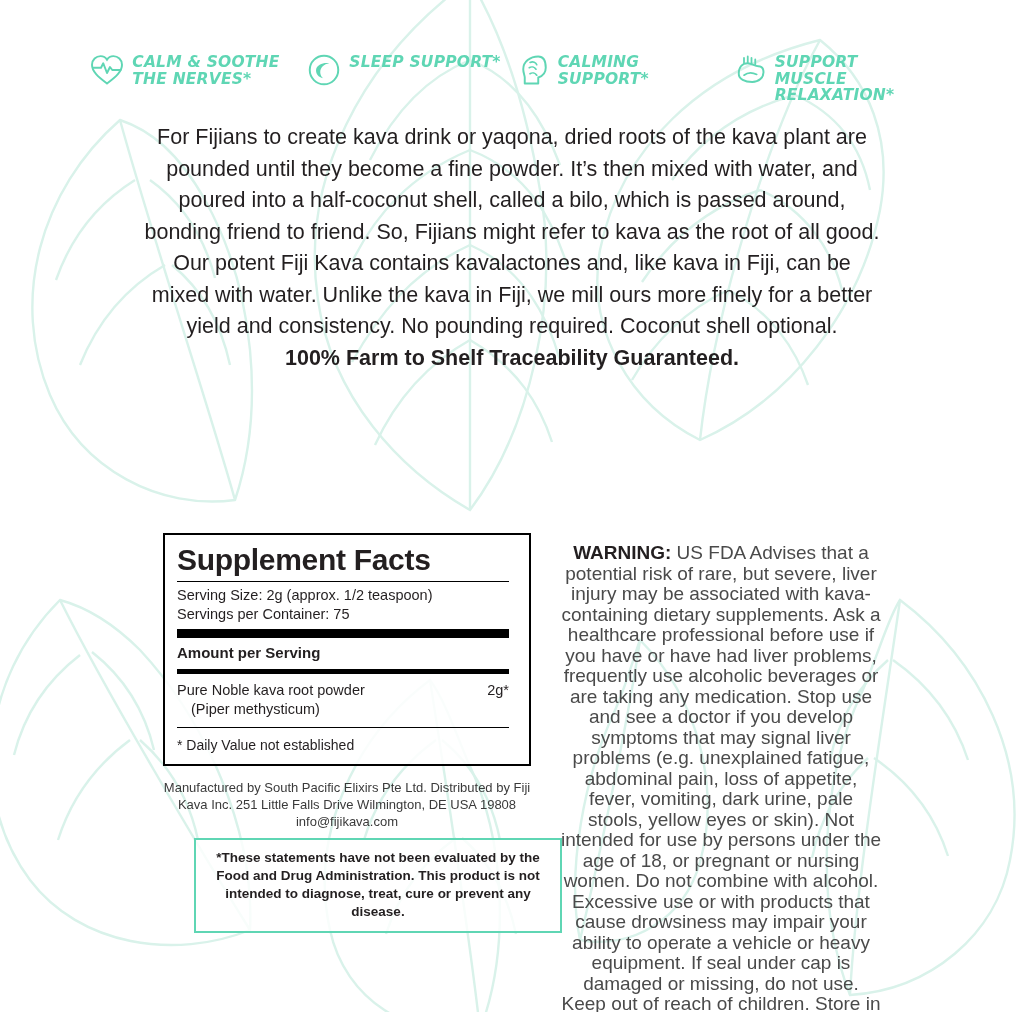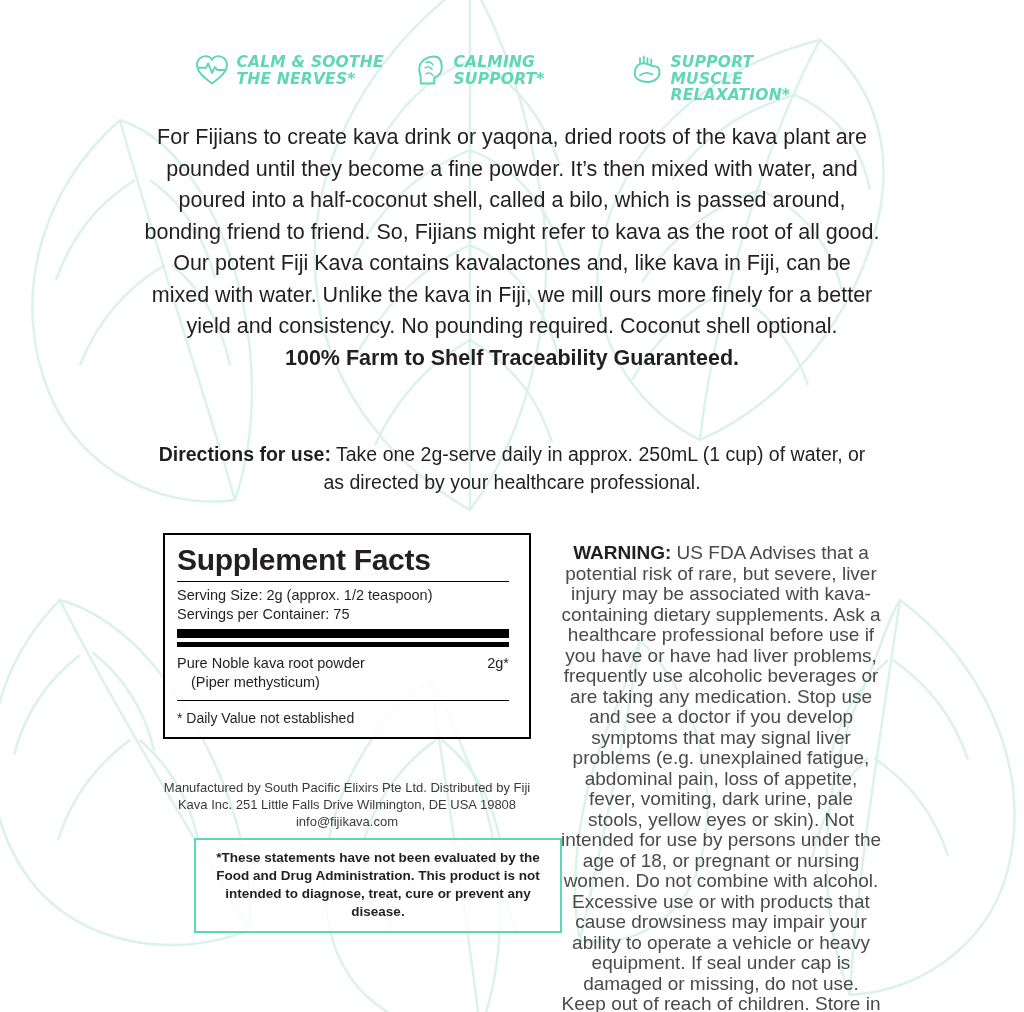--- a/index.html
+++ b/index.html
@@ -234,20 +234,27 @@
   <div class="benefits">
 
     <div class="benefit">
       <svg class="ico" viewBox="0 0 48 48">
         <path d="M24 42 C 12 33, 4 26, 4 17 C 4 10, 9.5 5.5, 15.5 5.5 C 19.5 5.5, 22.4 7.6, 24 10.2 C 25.6 7.6, 28.5 5.5, 32.5 5.5 C 38.5 5.5, 44 10, 44 17 C 44 26, 36 33, 24 42 Z" fill="none" stroke="#5fd6b4" stroke-width="2.6"></path>
         <path d="M6 21 H16 L19 15 L24 28 L28 20 L31 24 H42" fill="none" stroke="#5fd6b4" stroke-width="2.6" stroke-linecap="round" stroke-linejoin="round"></path>
       </svg>
       <div class="btxt">CALM &amp; SOOTHE THE NERVES*</div>
     </div>
 
+    <div class="benefit">
+      <svg class="ico" viewBox="0 0 48 48">
+        <circle cx="24" cy="24" r="19" fill="none" stroke="#5fd6b4" stroke-width="2.6"></circle>
+        <path d="M31 15 C 24 16, 19 21, 19 27 C 19 30.5, 20.6 33.3, 23 35 C 16.5 34, 12.5 28.5, 13.5 23 C 14.5 17.5, 23 13.5, 31 15 Z" fill="#5fd6b4"></path>
+      </svg>
+      <div class="btxt">SLEEP SUPPORT*</div>
+    </div>
 
     <div class="benefit">
       <svg class="ico" viewBox="0 0 48 48">
         <path d="M31 6 C 20 6, 11 13, 11 23 C 11 28, 13 31, 13 34 L13 42 L31 42 L31 34 C 37 32, 41 27, 41 21 C 41 12, 38 6, 31 6 Z" fill="none" stroke="#5fd6b4" stroke-width="2.6" stroke-linejoin="round"></path>
         <path d="M20 14 C 24 12, 28 14, 29 17 M19 21 C 22 19, 26 20, 28 23 M20 29 C 23 27, 27 28, 29 31" fill="none" stroke="#5fd6b4" stroke-width="2.2" stroke-linecap="round"></path>
       </svg>
       <div class="btxt">CALMING SUPPORT*</div>
     </div>
 
     <div class="benefit">
@@ -258,30 +265,28 @@
       </svg>
       <div class="btxt">SUPPORT MUSCLE RELAXATION*</div>
     </div>
   </div>
 
   <div class="story">
     <span>For Fijians to create kava drink or yaqona, dried roots of the kava plant are pounded until they become a fine powder. It’s then mixed with water, and poured into a half-coconut shell, called a bilo, which is passed around, bonding friend to friend. So, Fijians might refer to kava as the root of all good. Our potent Fiji Kava contains kavalactones and, like kava in Fiji, can be mixed with water. Unlike the kava in Fiji, we mill ours more finely for a better yield and consistency. No pounding required. Coconut shell optional.</span>
     <span class="bold-line">100% Farm to Shelf Traceability Guaranteed.</span>
   </div>
 
-  <div class="directions">
-    <b>Directions for use:</b><span> Take one 2g-serve daily in approx. 250mL (1 cup) of water, or as directed by your healthcare professional.</span>
-  </div>
 
   <div class="sup-facts">
     <div class="sf-title">Supplement Facts</div>
     <div class="sf-rule-thin"></div>
     <div class="sf-line">Serving Size: 2g (approx. 1/2 teaspoon)</div>
     <div class="sf-line">Servings per Container: 75</div>
     <div class="sf-rule-thick"></div>
+    <div class="sf-amount">Amount per Serving</div>
     <div class="sf-rule-med"></div>
     <div class="sf-ing">
       <div class="nm">
         <span>Pure Noble kava root powder</span>
         <span class="sub">(Piper methysticum)</span>
       </div>
       <div class="amt">2g*</div>
     </div>
     <div class="sf-rule-thin"></div>
     <div class="sf-foot">* Daily Value not established</div>

